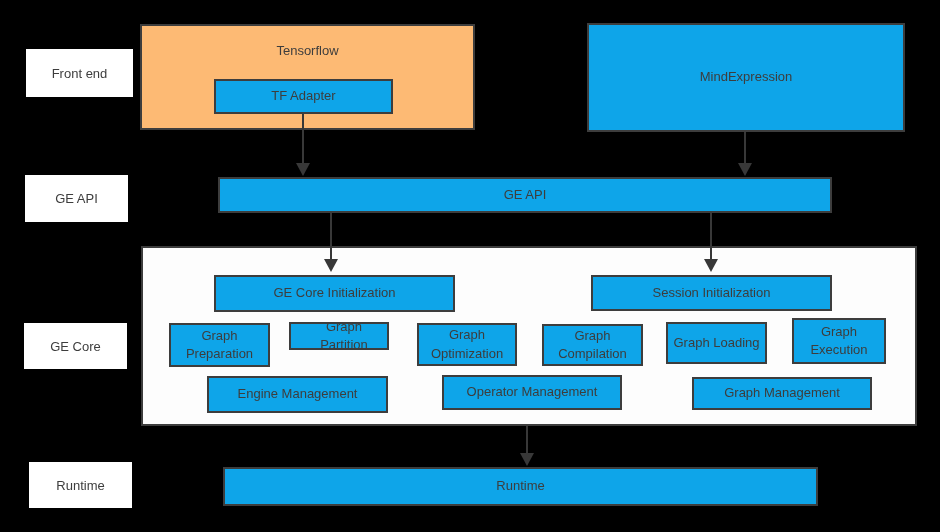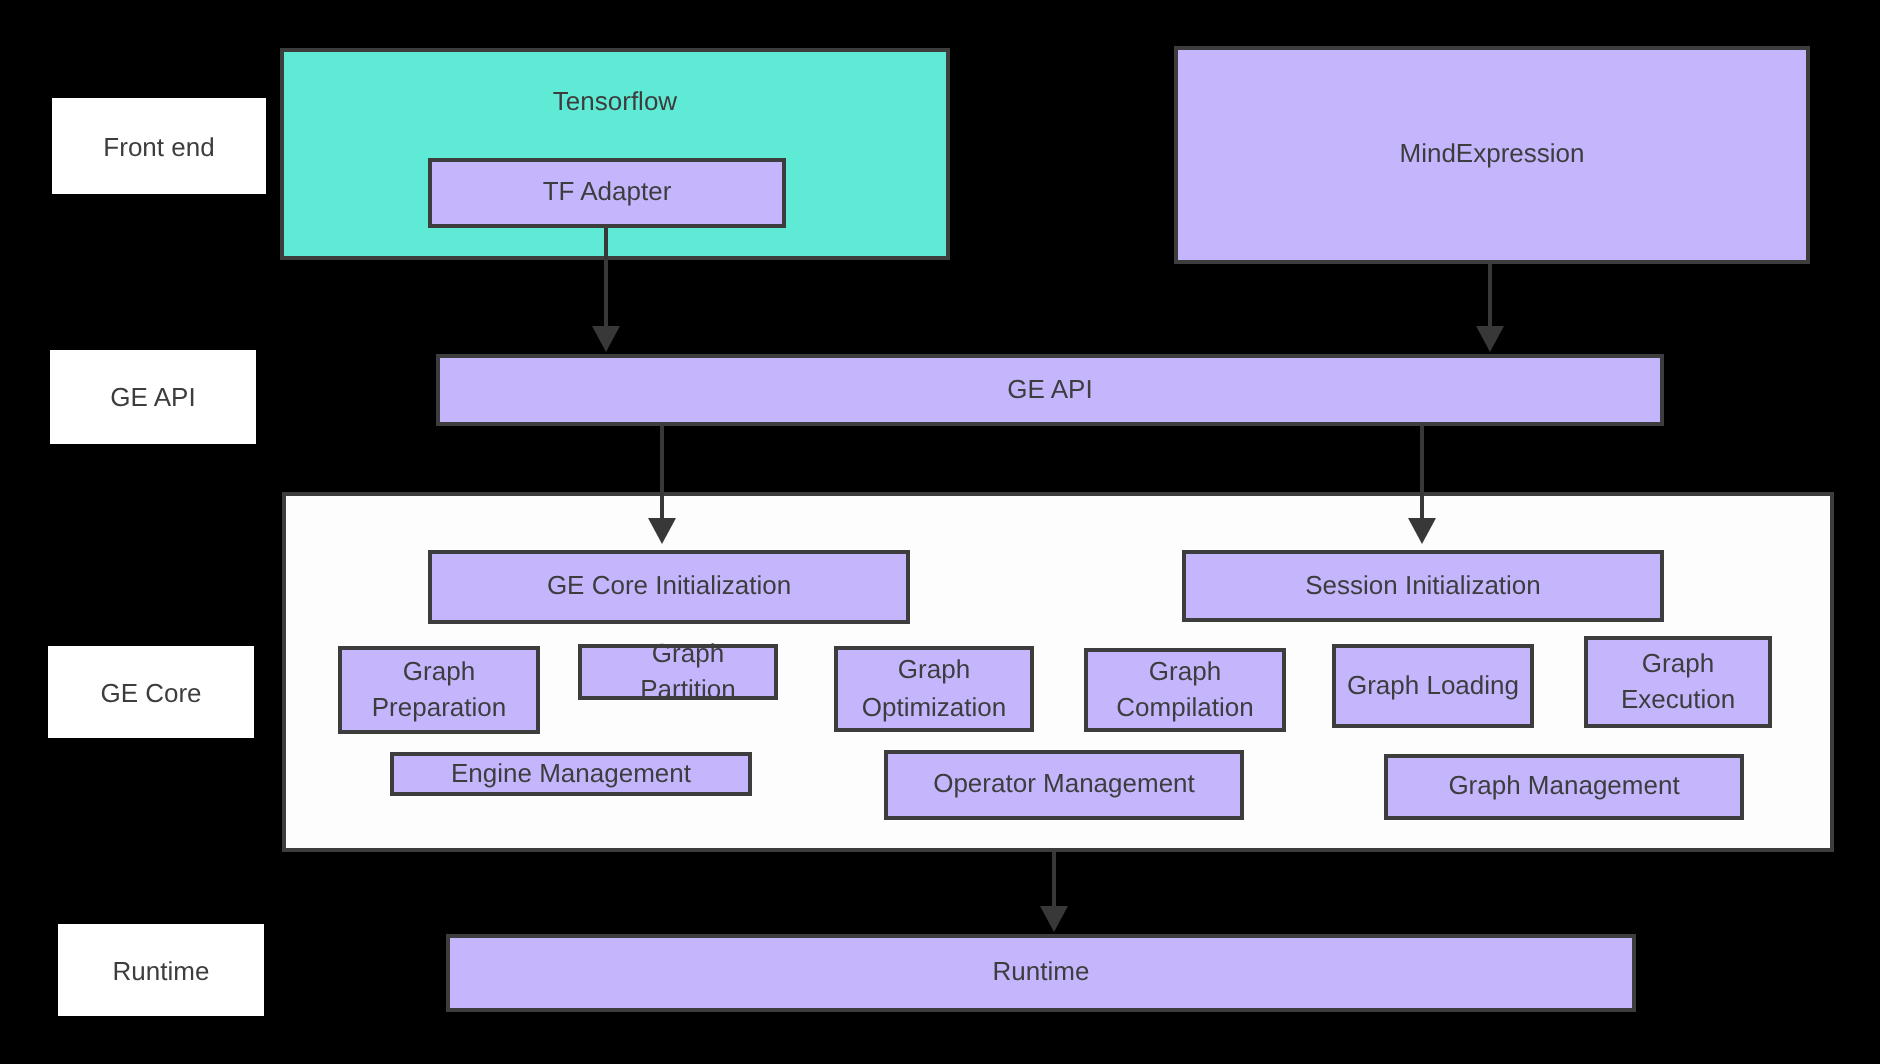--- a/index.html
+++ b/index.html
@@ -7,21 +7,21 @@
     position:relative;
     width:940px;height:532px;
     background:#000;
     font-family:"Liberation Sans","DejaVu Sans",sans-serif;
     color:#3d3d3d;
     font-size:13px;
     overflow:hidden;
   }
   .box{
     position:absolute;
-    background:#c4b5fd;
+    background:#0ea5e9;
     border:2px solid #3d3d3d;
     display:flex;
     align-items:center;
     justify-content:center;
     text-align:center;
     box-sizing:border-box;
     line-height:1.4;
   }
   .side-label{
     position:absolute;
@@ -75,21 +75,21 @@
   <div class="side-label" style="left:25px;top:175px;width:103px;height:47px;">
     <span>GE API</span>
   </div>
   <div class="side-label" style="left:24px;top:323px;width:103px;height:46px;">
     <span>GE Core</span>
   </div>
   <div class="side-label" style="left:29px;top:462px;width:103px;height:46px;">
     <span>Runtime</span>
   </div>
 
-  <div class="container-box" style="left:140px;top:24px;width:335px;height:106px;background:#5eead4;">
+  <div class="container-box" style="left:140px;top:24px;width:335px;height:106px;background:#fdba74;">
     <div class="top-label" style="top:17px;">Tensorflow</div>
   </div>
   <div class="box" style="left:214px;top:79px;width:179px;height:35px;">
     <span>TF Adapter</span>
   </div>
 
   <div class="box" style="left:587px;top:23px;width:318px;height:109px;">
     <span>MindExpression</span>
   </div>
 
@@ -118,21 +118,21 @@
     <div class="box" style="left:274px;top:75px;width:100px;height:43px;">
       <span>Graph Optimization</span>
     </div>
     <div class="box" style="left:523px;top:74px;width:101px;height:42px;">
       <span>Graph Loading</span>
     </div>
     <div class="box" style="left:649px;top:70px;width:94px;height:46px;">
       <span>Graph Execution</span>
     </div>
 
-    <div class="box" style="left:52px;top:128px;width:181px;height:22px;">
+    <div class="box" style="left:64px;top:128px;width:181px;height:37px;">
       <span>Engine Management</span>
     </div>
     <div class="box" style="left:299px;top:127px;width:180px;height:35px;">
       <span>Operator Management</span>
     </div>
     <div class="box" style="left:549px;top:129px;width:180px;height:33px;">
       <span>Graph Management</span>
     </div>
   </div>
 

